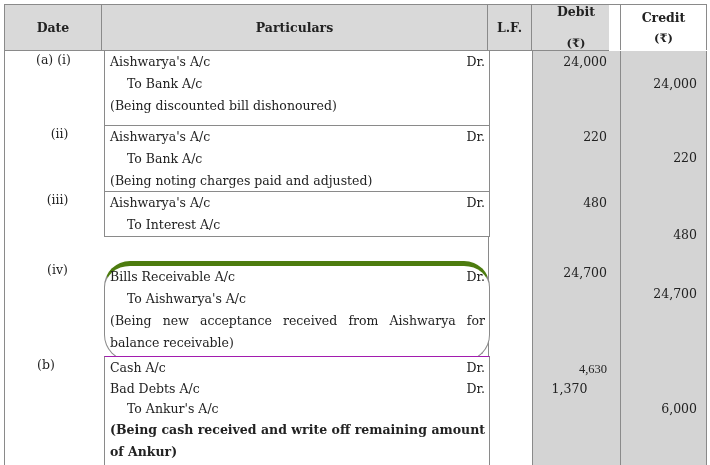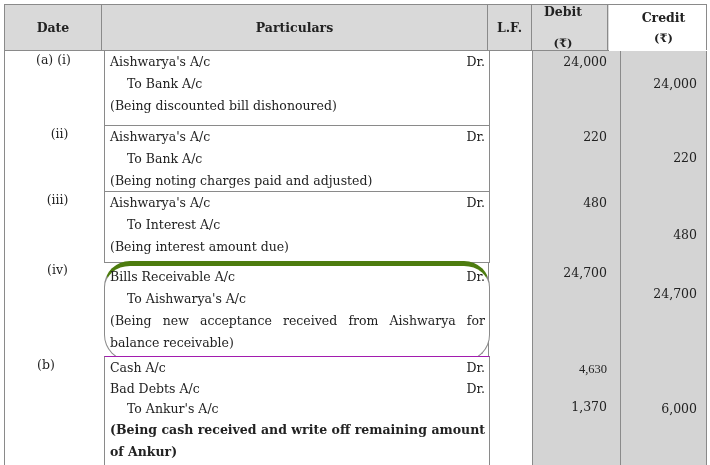--- a/index.html
+++ b/index.html
@@ -8,21 +8,21 @@
     .sheet { position: absolute; left: 4px; top: 4px; width: 702px; height: 461px;
              border-left: 1px solid #8a8a8a; border-top: 1px solid #8a8a8a; }
     .header { position: absolute; left: 0; top: 0; width: 604px; height: 45px;
               background: #d9d9d9; border-bottom: 1px solid #8a8a8a; }
     .hcell { position: absolute; top: 0; height: 45px; display: flex; flex-direction: column;
              align-items: center; justify-content: center; font-weight: bold; font-size: 12.5px;
              border-right: 1px solid #8a8a8a; box-sizing: border-box; line-height: 20px; }
     .col-date { left: 0; width: 97px; }
     .col-part { left: 97px; width: 386px; }
     .col-lf { left: 483px; width: 44px; }
-    .col-debit { left: 514px; width: 89px; gap: 11px; }
+    .col-debit { left: 527px; width: 89px; gap: 11px; }
     .col-credit { left: 616px; width: 86px; }
     .hcell .sub { font-weight: bold; font-size: 11.5px; }
     .shade { position: absolute; top: 46px; height: 415px; background: #d4d4d4;
              border-right: 1px solid #8a8a8a; box-sizing: border-box; }
     .shade.debit { left: 527px; width: 89px; border-left: 1px solid #8a8a8a; }
     .shade.credit { left: 616px; width: 86px; }
     .lf-line { position: absolute; left: 483px; top: 46px; width: 1px; height: 415px; background: #8a8a8a; }
     .entry { position: absolute; left: 0; width: 702px; }
     .date { position: absolute; left: 0; width: 97px; text-align: center; font-size: 12.5px; top: 1px; }
     .part { position: absolute; left: 99px; width: 386px; box-sizing: border-box;
@@ -84,21 +84,20 @@
     </div>
     <div class="amt d" style="top:1px;">220</div>
     <div class="amt c" style="top:22px;">220</div>
   </div>
 
   <div class="entry" style="top:186px;">
     <div class="date" style="padding-left:4px;">(iii)</div>
     <div class="part" style="border-top:1px solid #8a8a8a;">
       <div class="line"><span>Aishwarya's A/c</span><span class="dr">Dr.</span></div>
       <div class="line to"><span>To Interest A/c</span></div>
-      <div class="narr" style="height:26px;">(Being interest amount due)</div>
     </div>
     <div class="amt d" style="top:1px;">480</div>
     <div class="amt c" style="top:33px;">480</div>
   </div>
 
   <div class="entry" style="top:256px;">
     <div class="date" style="padding-left:4px;">(iv)</div>
     <div class="part" style="border-top:5px solid #4d7c0f;border-radius:26px;">
       <div class="line"><span>Bills Receivable A/c</span><span class="dr">Dr.</span></div>
       <div class="line to"><span>To Aishwarya's A/c</span></div>
@@ -110,16 +109,16 @@
 
   <div class="entry" style="top:351px;">
     <div class="date" style="text-align:left; padding-left:32px;">(b)</div>
     <div class="part" style="border-top:1px solid #a21caf;">
       <div class="line"><span>Cash A/c</span><span class="dr">Dr.</span></div>
       <div class="line" style="height:19px; line-height:19px;"><span>Bad Debts A/c</span><span class="dr">Dr.</span></div>
       <div class="line to" style="height:21px; line-height:21px;"><span>To Ankur's A/c</span></div>
       <div class="narr" style="height:46px;font-weight:bold;">(Being cash received and write off remaining amount of Ankur)</div>
     </div>
     <div class="amt d" style="top:2px;font-family:Liberation Serif, serif;">4,630</div>
-    <div class="amt d" style="top:40px;">1,370</div>
+    <div class="amt d" style="top:22px;text-align:center;">1,370</div>
     <div class="amt c" style="top:42px;">6,000</div>
   </div>
 </div>
 
 </body></html>

